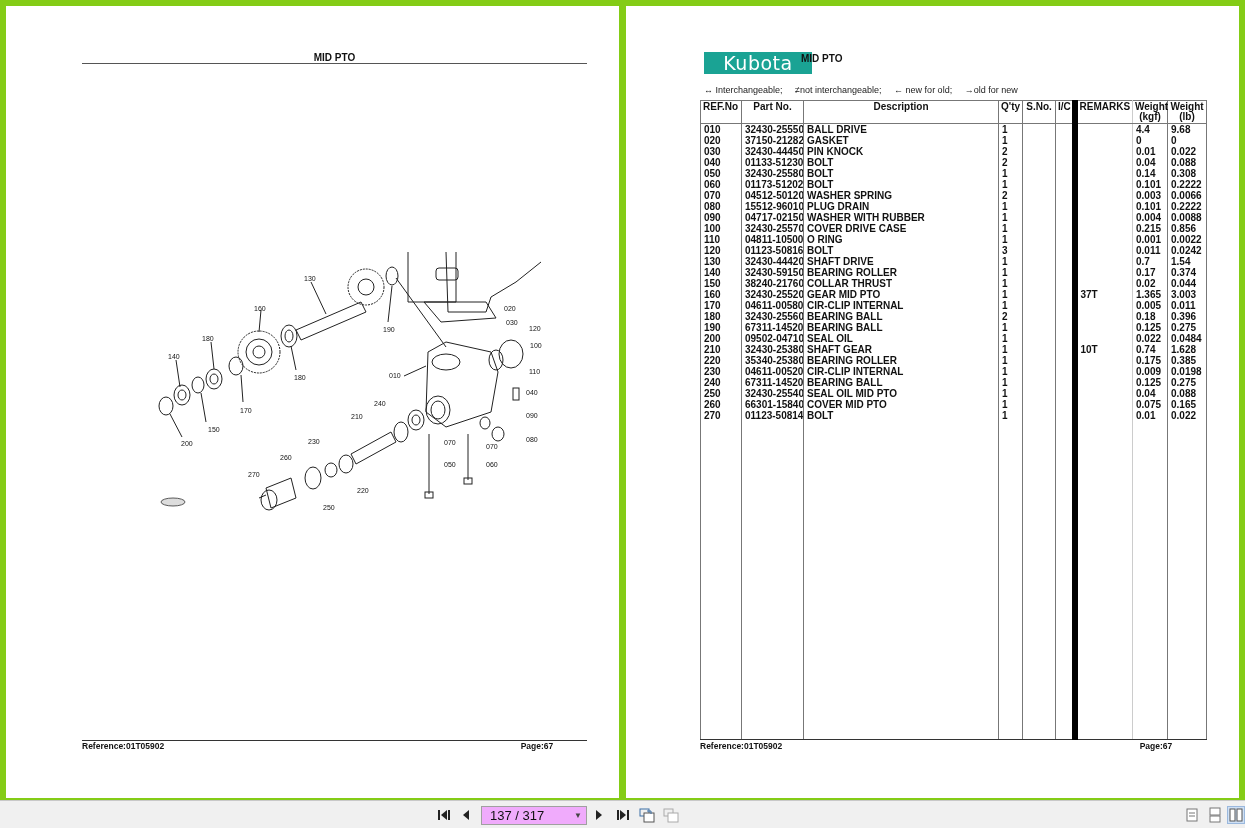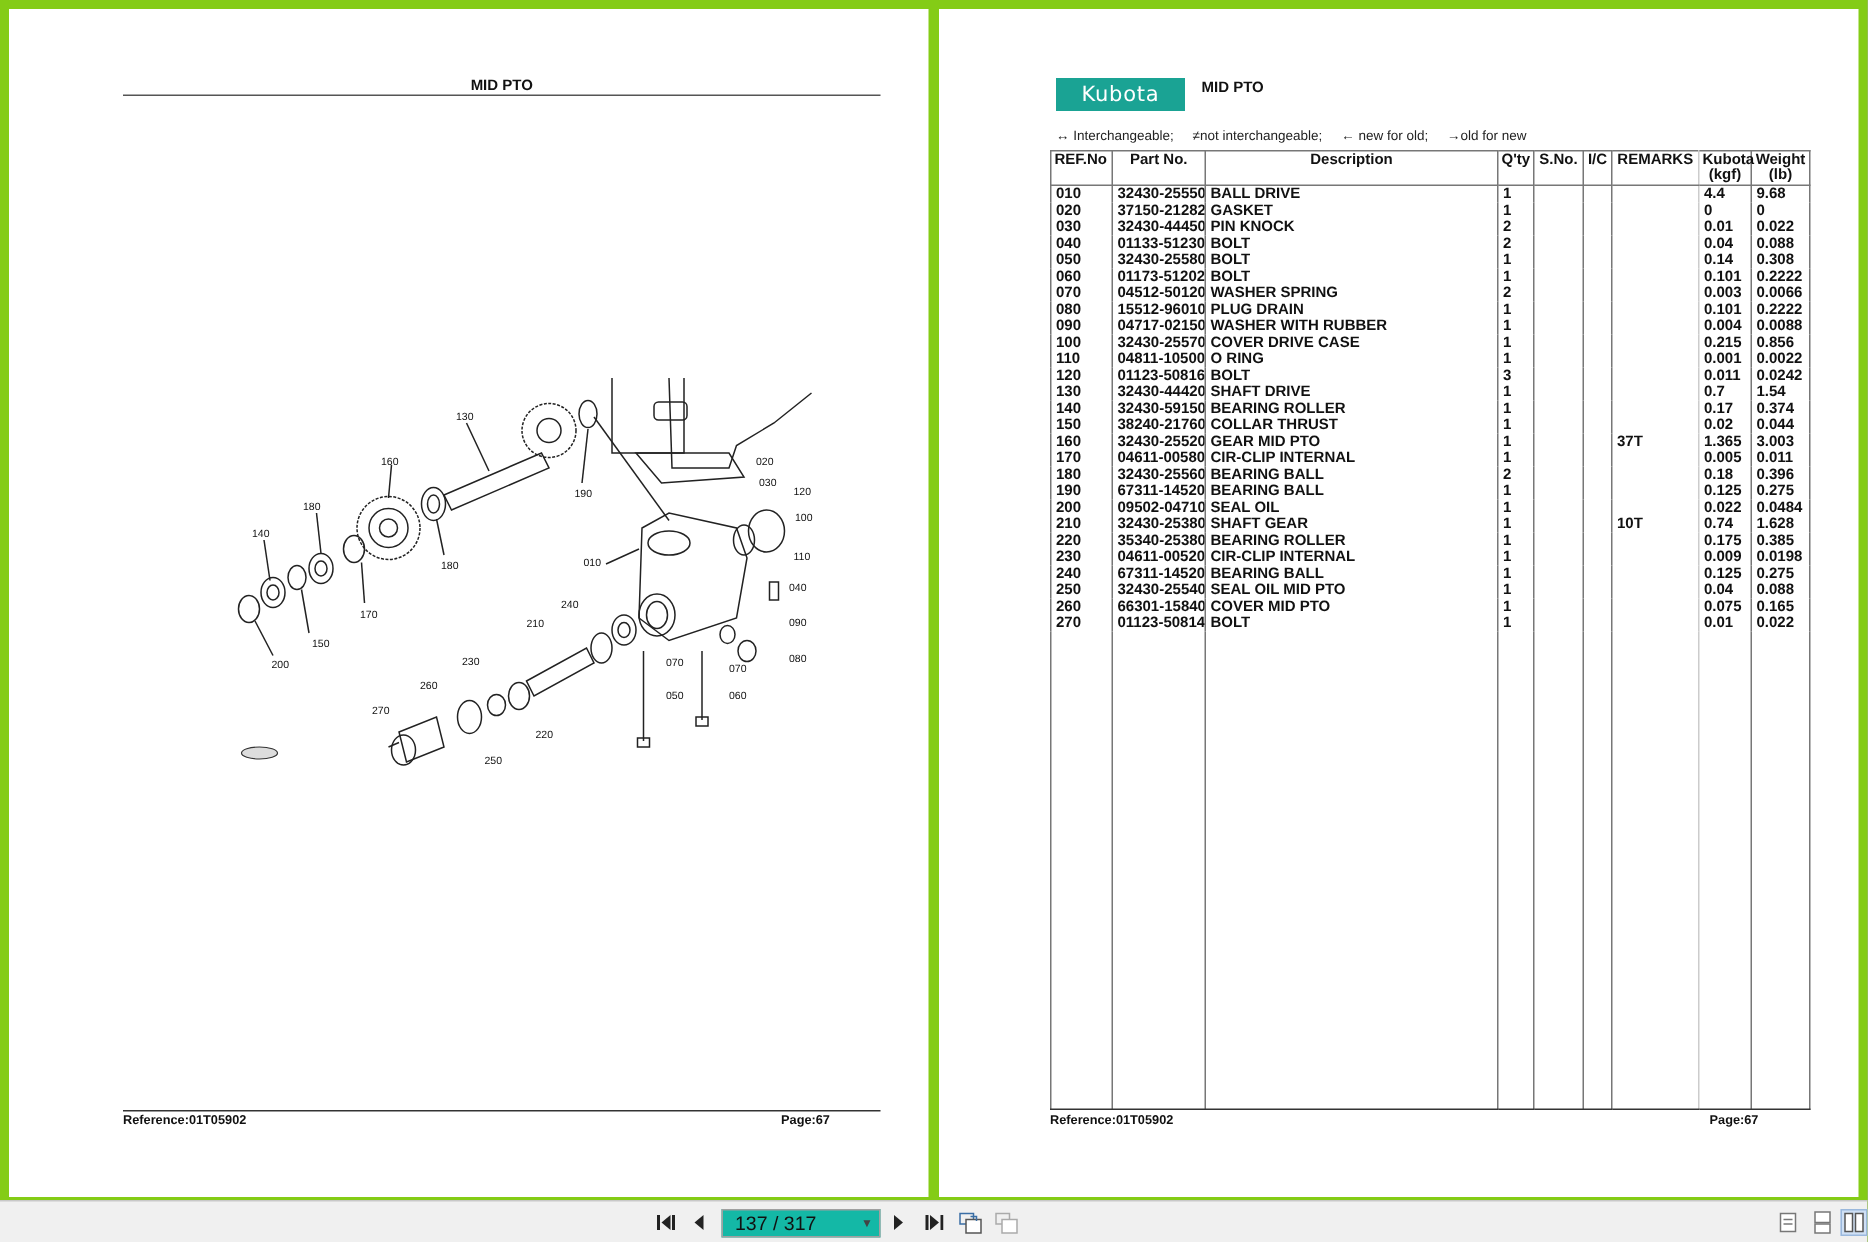--- a/index.html
+++ b/index.html
@@ -15,38 +15,38 @@
   .lp-title { position: absolute; left: 76px; top: 46px; width: 505px; text-align: center; font-size: 10px; font-weight: bold; color: #111; }
   .lp-rule { position: absolute; left: 76px; top: 57px; width: 505px; height: 1px; background: #555; }
   .lp-footer-rule { position: absolute; left: 76px; top: 734px; width: 505px; height: 1px; background: #333; }
   .footer-ref { position: absolute; top: 735px; font-size: 8.5px; font-weight: bold; color: #111; }
   .footer-page { position: absolute; top: 735px; font-size: 8.5px; font-weight: bold; color: #111; text-align: center; }
 
   .diagram { position: absolute; left: 140px; top: 236px; width: 400px; height: 280px; }
   .callout { position: absolute; font-size: 7px; color: #111; font-family: "Liberation Sans", sans-serif; }
 
   
-  .logo { position: absolute; left: 78px; top: 46px; width: 86px; height: 22px; background: #1aa394; color: #fff; font-size: 14px; font-family: "DejaVu Sans", sans-serif; line-height: 22px; text-align: center; letter-spacing: 0.5px; }
+  .logo { position: absolute; left: 78px; top: 46px; width: 108px; height: 22px; background: #1aa394; color: #fff; font-size: 19px; font-family: "DejaVu Sans", sans-serif; line-height: 22px; text-align: center; letter-spacing: 0.5px; }
   .rp-title { position: absolute; left: 175px; top: 47px; font-size: 10px; font-weight: bold; color: #111; }
   .legend { position: absolute; left: 78px; top: 79px; font-size: 9px; color: #222; white-space: nowrap; }
   .legend span { margin-right: 10px; }
 
   .parts-table { position: absolute; left: 74px; top: 94px; width: 506px; height: 640px; border-collapse: collapse; font-size: 10px; table-layout: fixed; }
   .parts-table th { font-weight: bold; vertical-align: top; text-align: center; border: 1px solid #777; padding: 1px 2px; height: 22px; line-height: 10px; color: #111; }
   .parts-table td { border-left: 1px solid #777; border-right: 1px solid #777; padding: 0 3px; height: 11px; line-height: 11px; font-weight: bold; color: #111; white-space: nowrap; overflow: hidden; }
-  .parts-table td.remarks, .parts-table th.remarks { border-left: 1px solid #000000; border-right: 1px solid #ccc; }
+  .parts-table td.remarks, .parts-table th.remarks { border-left: 6px solid #000000; border-right: 1px solid #ccc; }
   .parts-table tr.filler td { height: auto; }
   .parts-table tbody tr:last-child td { border-bottom: 1px solid #333; }
   .rp-footer-ref { left: 74px; }
   .rp-footer-page { left: 480px; width: 100px; }
 
   
   .toolbar { position: absolute; left: 0; top: 800px; width: 1245px; height: 28px; background: #f0f0f0; border-top: 1px solid #c8c8c8; }
   .tb-btn { position: absolute; top: 5px; height: 18px; display: flex; align-items: center; justify-content: center; cursor: pointer; color: #222; }
-  .page-box { position: absolute; left: 481px; top: 5px; width: 106px; height: 19px; background: #14b8a6; border: 1px solid #a0a0a0; font-size: 13px; padding-left: 8px; line-height: 17px; color: #111; }
+  .page-box { position: absolute; left: 481px; top: 5px; width: 106px; height: 19px; background: #f0abfc; border: 1px solid #a0a0a0; font-size: 13px; padding-left: 8px; line-height: 17px; color: #111; }
   .page-box .caret { position: absolute; right: 4px; top: 0; font-size: 8px; color: #444; }
   .view-btn { position: absolute; top: 5px; width: 18px; height: 18px; display: flex; align-items: center; justify-content: center; }
   .view-btn.active { background: #cfe0f5; border: 1px solid #9ab8dd; }
 </style>
 </head>
 <body>
 
 <div class="viewer">
 
   <div class="page page-left">
@@ -187,21 +187,21 @@
       </colgroup>
       <thead>
         <tr>
           <th style="text-align:left">REF.No</th>
           <th>Part No.</th>
           <th>Description</th>
           <th>Q'ty</th>
           <th>S.No.</th>
           <th>I/C</th>
           <th class="remarks">REMARKS</th>
-          <th>Kubota (kgf)</th>
+          <th>Weight (kgf)</th>
           <th>Weight (lb)</th>
         </tr>
       </thead>
       <tbody id="parts-body">
           <tr>
             <td>010</td>
             <td>32430-25550</td>
             <td>BALL DRIVE</td>
             <td>1</td>
             <td></td>

